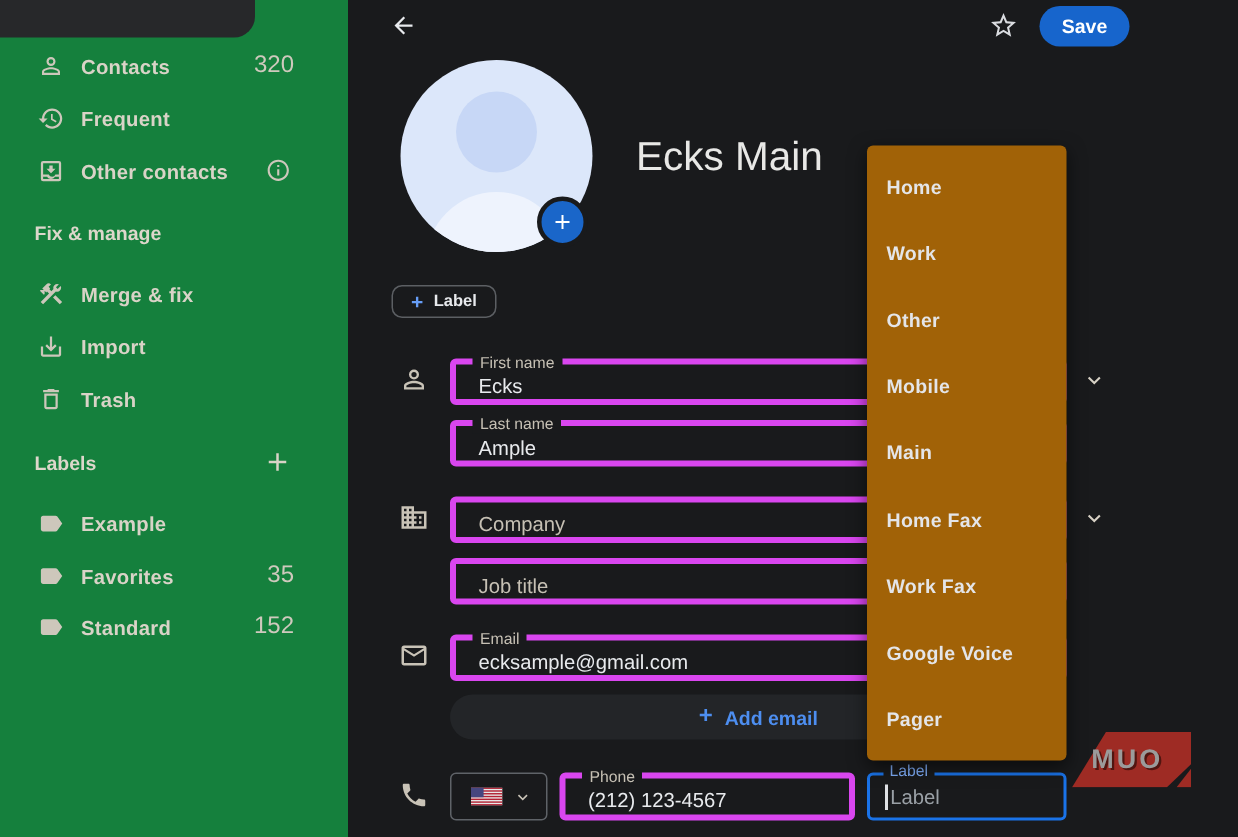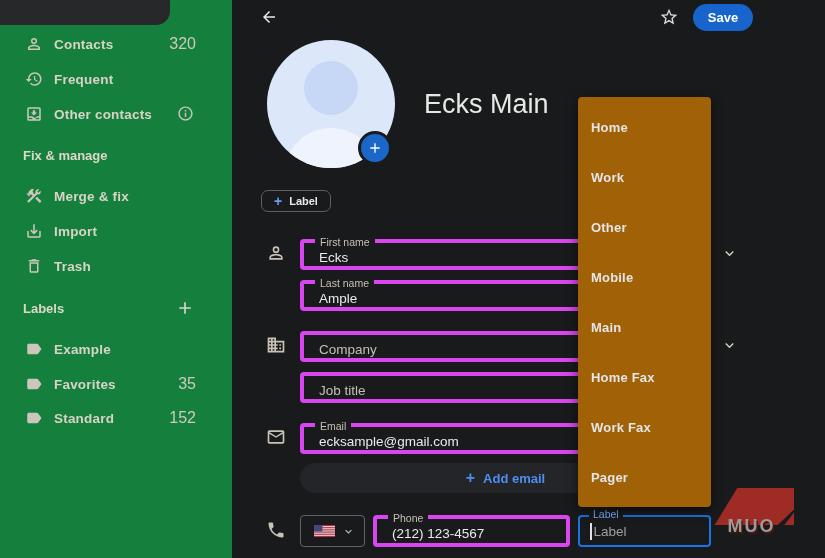--- a/index.html
+++ b/index.html
@@ -81,21 +81,21 @@
 
   .chev { position: absolute; left: 721px; width: 17px; height: 17px; cursor: pointer; }
 
   
   .muo { position: absolute; left: 713px; top: 488px; width: 81px; height: 37px; z-index: 6; }
   .muo .shape { position: absolute; left: 0; top: 0; width: 81px; height: 37px; background: #9e2b24;
                 clip-path: polygon(30% 0, 100% 0, 100% 58%, 80% 100%, 2% 100%); }
   .muo .stripe { position: absolute; left: 0; top: 0; width: 81px; height: 37px; background: #9e2b24;
                  clip-path: polygon(88% 100%, 100% 66%, 100% 100%); }
   .muo .txt { position: absolute; left: 0; right: 4px; top: 8px; text-align: center; font-size: 18px; font-weight: bold;
-              color: #9b9b9b; letter-spacing: 2px; text-shadow: 1.5px 1.5px 0 #511510; margin-top: 20px; }
+              color: #9b9b9b; letter-spacing: 2px; text-shadow: 1.5px 1.5px 0 #511510; }
 </style>
 </head>
 <body>
 
 <div class="sidebar">
   <div class="search-stub"></div>
 
   <div class="srow" style="top:27px">
     <svg class="ic" viewBox="0 0 24 24" fill="#cdc7bb">
       <path d="M12 5.9a2.1 2.1 0 1 1 0 4.2 2.1 2.1 0 0 1 0-4.2m0 9c2.97 0 6.1 1.46 6.1 2.1v1.1H5.9V17c0-.64 3.13-2.1 6.1-2.1M12 4a4 4 0 1 0 0 8 4 4 0 0 0 0-8zm0 9c-2.67 0-8 1.34-8 4v3h16v-3c0-2.66-5.33-4-8-4z"></path>
@@ -263,20 +263,21 @@
 </div>
 
 <div class="dropdown">
   <div class="item">Home</div>
   <div class="item">Work</div>
   <div class="item">Other</div>
   <div class="item">Mobile</div>
   <div class="item">Main</div>
   <div class="item">Home Fax</div>
   <div class="item">Work Fax</div>
+  <div class="item">Google Voice</div>
   <div class="item">Pager</div>
 </div>
 
 <svg class="chev" style="top:245px" viewBox="0 0 24 24" fill="#d6d0c4">
   <path d="M16.59 8.59L12 13.17 7.41 8.59 6 10l6 6 6-6z"></path>
 </svg>
 <svg class="chev" style="top:337px" viewBox="0 0 24 24" fill="#d6d0c4">
   <path d="M16.59 8.59L12 13.17 7.41 8.59 6 10l6 6 6-6z"></path>
 </svg>
 

